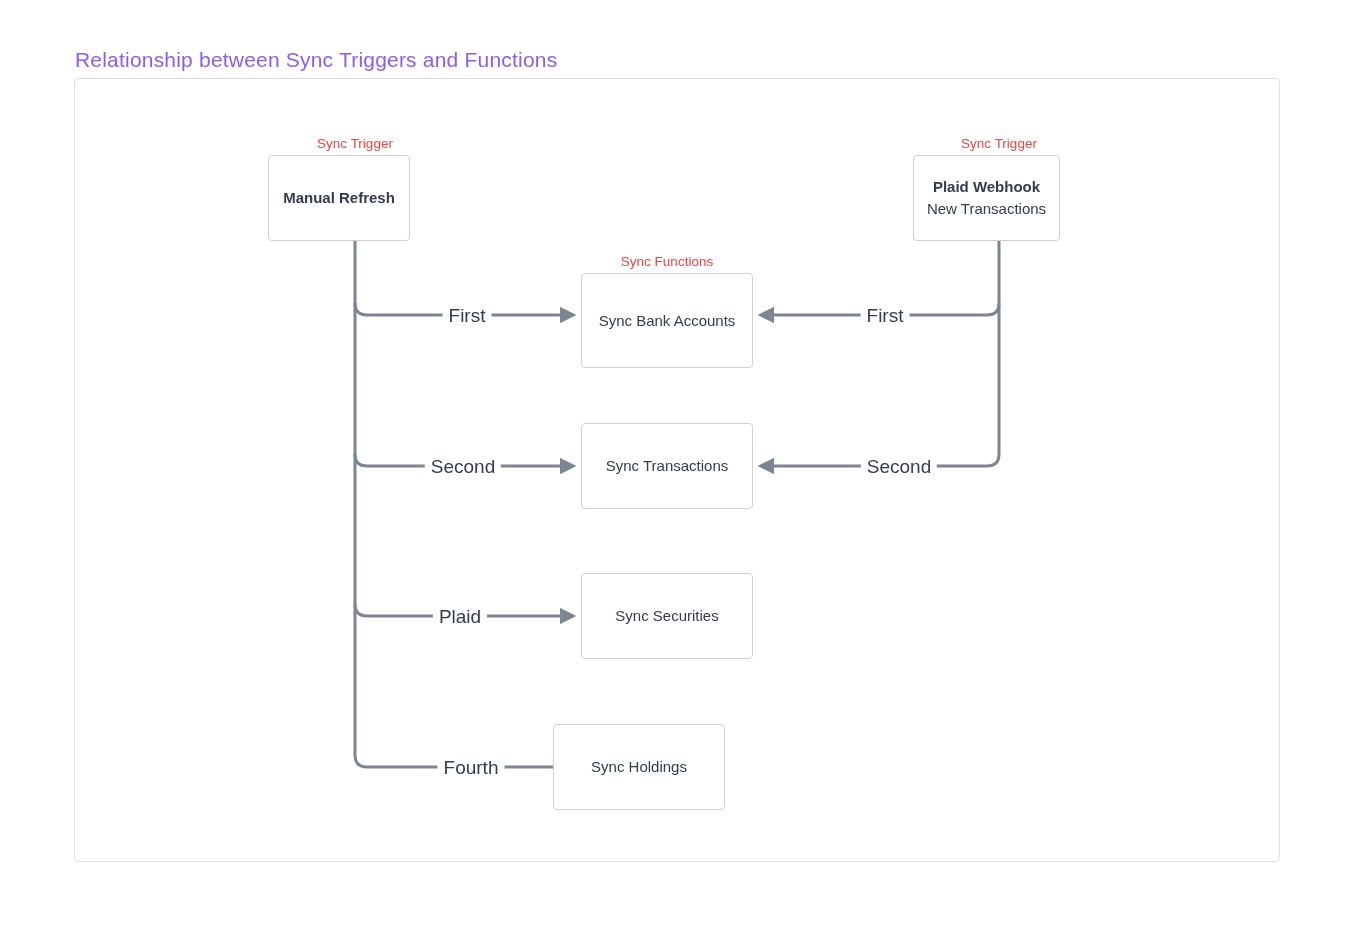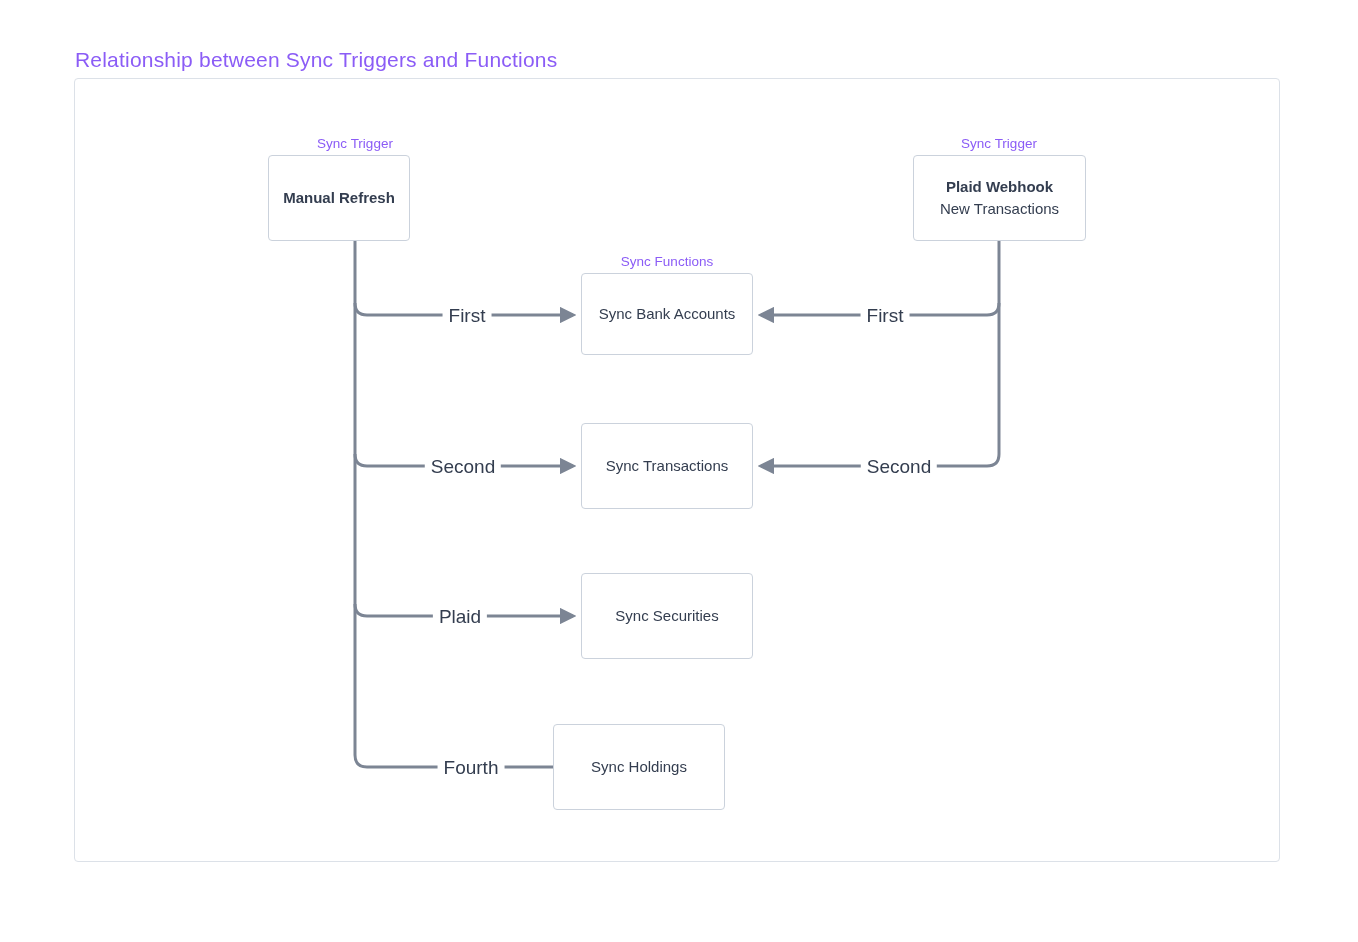--- a/index.html
+++ b/index.html
@@ -55,40 +55,40 @@
     color: #333d4f;
     font-size: 15px;
     line-height: 1.45;
   }
   .node .node-title { font-weight: 700; }
   .node .node-subtitle { font-weight: 400; }
   .node.fn { font-weight: 500; }
   .group-label {
     position: absolute;
     transform: translateX(-50%);
-    color: #8b5cf6;
+    color: #ef4444;
     font-size: 13.5px;
     font-weight: 400;
     white-space: nowrap;
   }
   .wire-label {
     position: absolute;
     transform: translate(-50%, -50%);
     background: #ffffff;
     padding: 0 6px;
     color: #333d4f;
     font-size: 19px;
     font-weight: 400;
     white-space: nowrap;
   }
   
   #box-manual-refresh { left: 193px; top: 76px; width: 142px; height: 86px; }
-  #box-plaid-webhook  { left: 838px; top: 76px; width: 173px; height: 86px; }
+  #box-plaid-webhook  { left: 838px; top: 76px; width: 147px; height: 86px; }
   
-  #box-fn-0 { left: 506px; top: 194px; width: 172px; height: 82px; }
+  #box-fn-0 { left: 506px; top: 194px; width: 172px; height: 95px; }
   #box-fn-1 { left: 506px; top: 344px; width: 172px; height: 86px; }
   #box-fn-2 { left: 506px; top: 494px; width: 172px; height: 86px; }
   #box-fn-3 { left: 478px; top: 645px; width: 172px; height: 86px; }
 </style>
 </head>
 <body>
 
 <div class="stage">
 
   <div class="diagram-title">Relationship between Sync Triggers and Functions</div>

